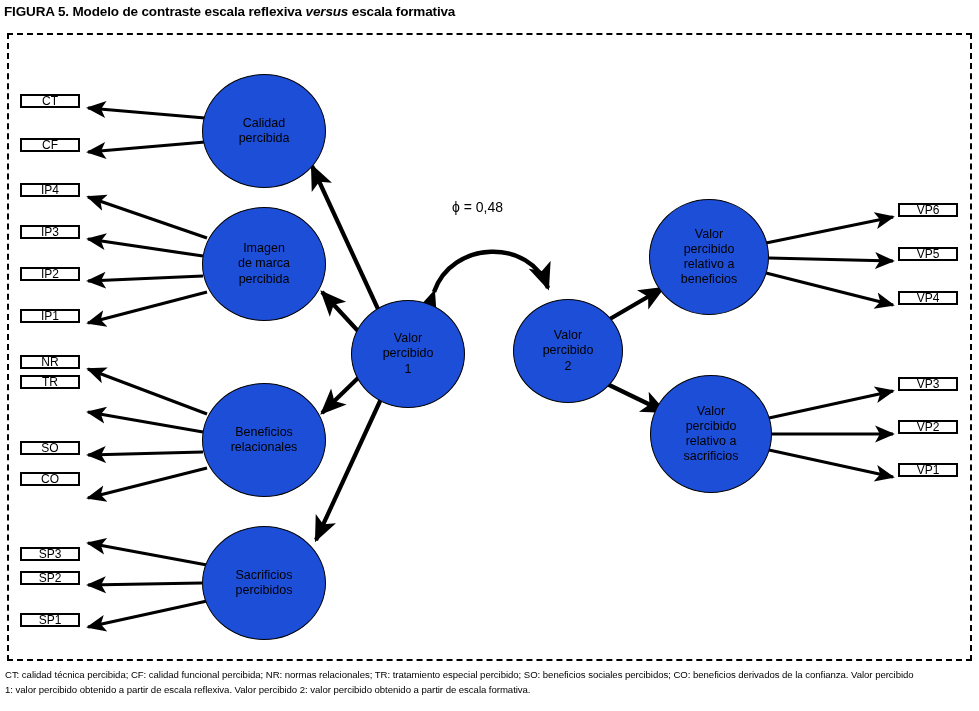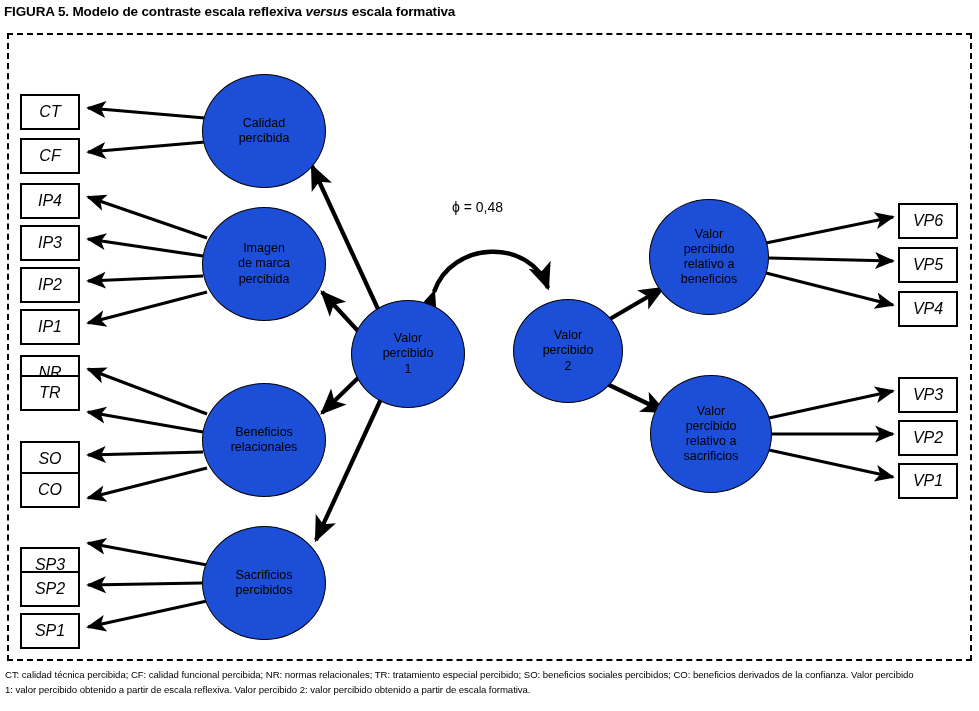--- a/index.html
+++ b/index.html
@@ -39,30 +39,29 @@
   #arrow-layer {
     position: absolute;
     left: 0; top: 0;
     width: 979px; height: 711px;
     pointer-events: none;
   }
 
   
   .ind-box {
     position: absolute;
-    width: 60px; height: 36px;
+    width: 60px; height: 14px;
     border: 2.5px solid #000000;
     background: #ffffff;
     display: flex;
     align-items: center;
     justify-content: center;
-    font-size: 16px;
+    font-size: 12px;
     line-height: 1;
     z-index: 5;
-    font-style: italic;
   }
 
   
   .latent {
     position: absolute;
     border: 1.6px solid #000000;
     border-radius: 50%;
     background: #1d4ed8;
     display: flex;
     align-items: center;

